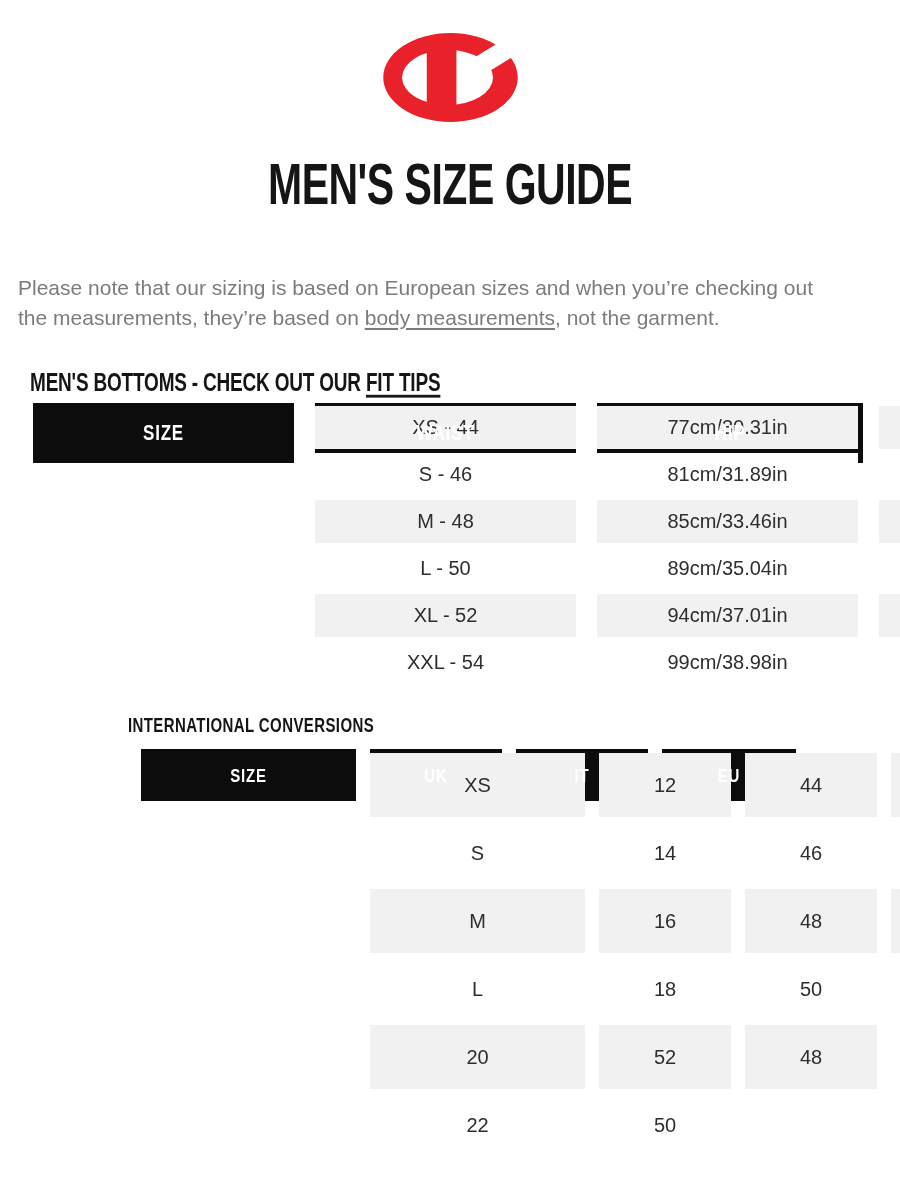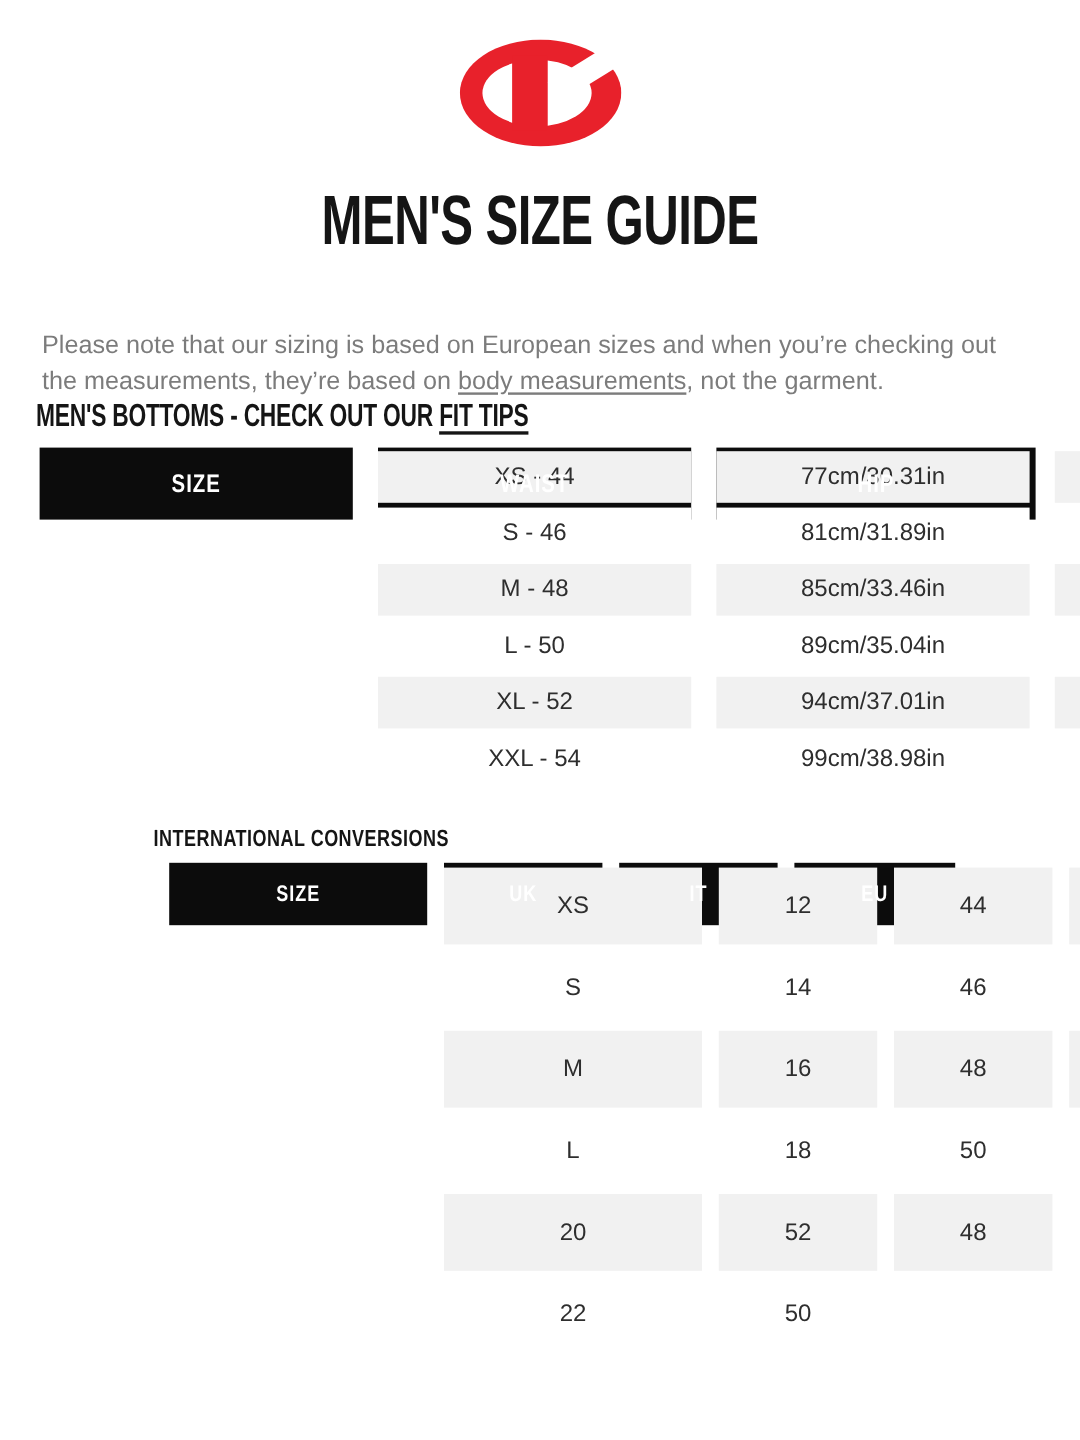--- a/index.html
+++ b/index.html
@@ -22,33 +22,33 @@
   .logo-wrap svg{display:block;color:var(--logo-red);}
   
   .title-wrap{margin-top:14px;height:96px;display:flex;align-items:center;justify-content:center;}
   .title-text{
     display:inline-block;font-size:41px;font-weight:700;line-height:1;
     letter-spacing:-0.5px;color:var(--heading-black);
     transform:scaleY(1.42);transform-origin:center center;white-space:nowrap;
   }
   
   .intro{
-    margin-top:41px;margin-left:35px;width:815px;
+    margin-top:41px;margin-left:18px;width:815px;
     font-size:21px;line-height:30px;color:var(--text-gray);
   }
   .intro a{color:inherit;text-decoration:underline;text-underline-offset:3px;cursor:pointer;}
   
-  .h-bottoms{margin-left:30px;height:28px;display:flex;align-items:center;}
+  .h-bottoms{margin-top:30px;margin-left:30px;height:28px;display:flex;align-items:flex-end;}
   .h-bottoms .h-inner{
     display:inline-block;font-size:19px;font-weight:700;line-height:1;
     letter-spacing:-0.2px;color:var(--heading-black);white-space:nowrap;
     transform:scaleY(1.4);transform-origin:left center;
   }
   .h-inner a{color:inherit;text-decoration:underline;text-underline-offset:3px;text-decoration-thickness:2px;cursor:pointer;}
-  .h-conv{margin-top:33px;margin-left:128px;height:20px;display:flex;align-items:flex-end;}
+  .h-conv{margin-top:33px;margin-left:128px;height:20px;display:flex;align-items:flex-start;}
   .h-conv .h-inner{
     display:inline-block;font-size:15px;font-weight:700;line-height:1;
     letter-spacing:0.4px;color:var(--heading-black);white-space:nowrap;
     transform:scaleY(1.3);transform-origin:left center;
   }
   
   .tbl{display:grid;}
   .t-head,.t-body{display:grid;grid-template-columns:inherit;column-gap:inherit;}
   .th{
     background:var(--header-bg);color:var(--header-text);

